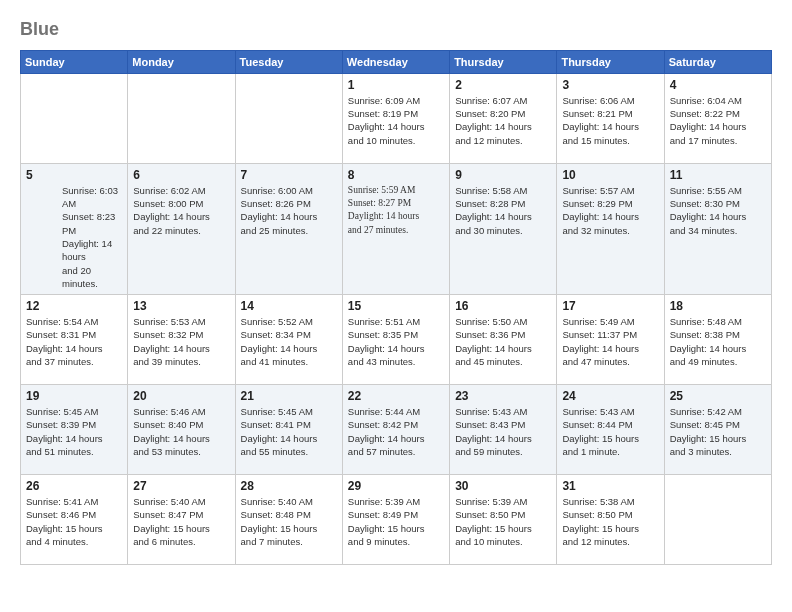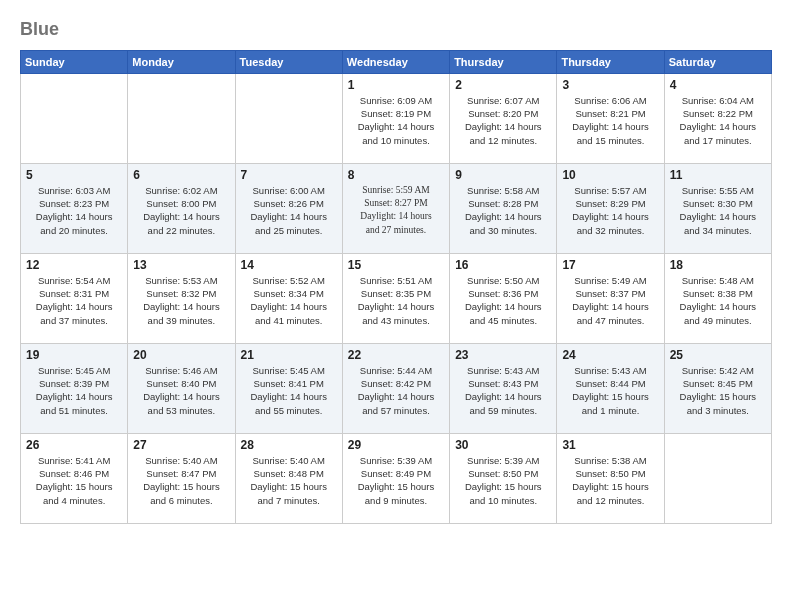--- a/index.html
+++ b/index.html
@@ -74,21 +74,20 @@
     .day-number {
       font-weight: bold;
       font-size: 12px;
       color: #222;
       margin-bottom: 2px;
     }
     .day-info {
       font-size: 9.5px;
       color: #333;
       line-height: 1.4;
-      text-align: center;
     }
     .empty {
       background: #f9f9f9;
     }
   </style>
 </head>
 <body>
 
 <div class="header">
   <div class="logo">
@@ -144,21 +143,21 @@
           <div class="day-number">4</div>
           <div class="day-info" style="white-space: pre-line;">Sunrise: 6:04 AM
 Sunset: 8:22 PM
 Daylight: 14 hours
 and 17 minutes.</div>
         </td>
       </tr>
       <tr>
         <td style="background: rgb(240, 244, 248);">
           <div class="day-number">5</div>
-          <div class="day-info" style="white-space: pre-line;">Sunrise: 6:03 AM
+          <div class="day-info" style="white-space: pre-line; margin-left: 36px;">Sunrise: 6:03 AM
 Sunset: 8:23 PM
 Daylight: 14 hours
 and 20 minutes.</div>
         </td>
         <td style="background: rgb(240, 244, 248);">
           <div class="day-number">6</div>
           <div class="day-info" style="white-space: pre-line;">Sunrise: 6:02 AM
 Sunset: 8:00 PM
 Daylight: 14 hours
 and 22 minutes.</div>
@@ -231,21 +230,21 @@
         <td>
           <div class="day-number">16</div>
           <div class="day-info" style="white-space: pre-line;">Sunrise: 5:50 AM
 Sunset: 8:36 PM
 Daylight: 14 hours
 and 45 minutes.</div>
         </td>
         <td>
           <div class="day-number">17</div>
           <div class="day-info" style="white-space: pre-line;">Sunrise: 5:49 AM
-Sunset: 8:37 PM
+Sunset: 11:37 PM
 Daylight: 14 hours
 and 47 minutes.</div>
         </td>
         <td>
           <div class="day-number">18</div>
           <div class="day-info" style="white-space: pre-line;">Sunrise: 5:48 AM
 Sunset: 8:38 PM
 Daylight: 14 hours
 and 49 minutes.</div>
         </td>

